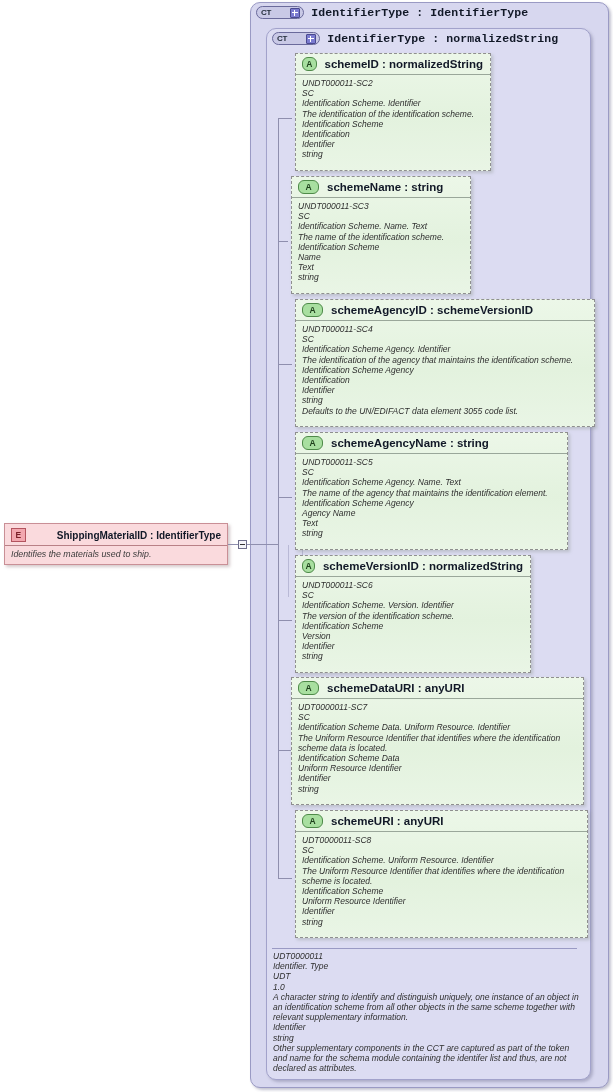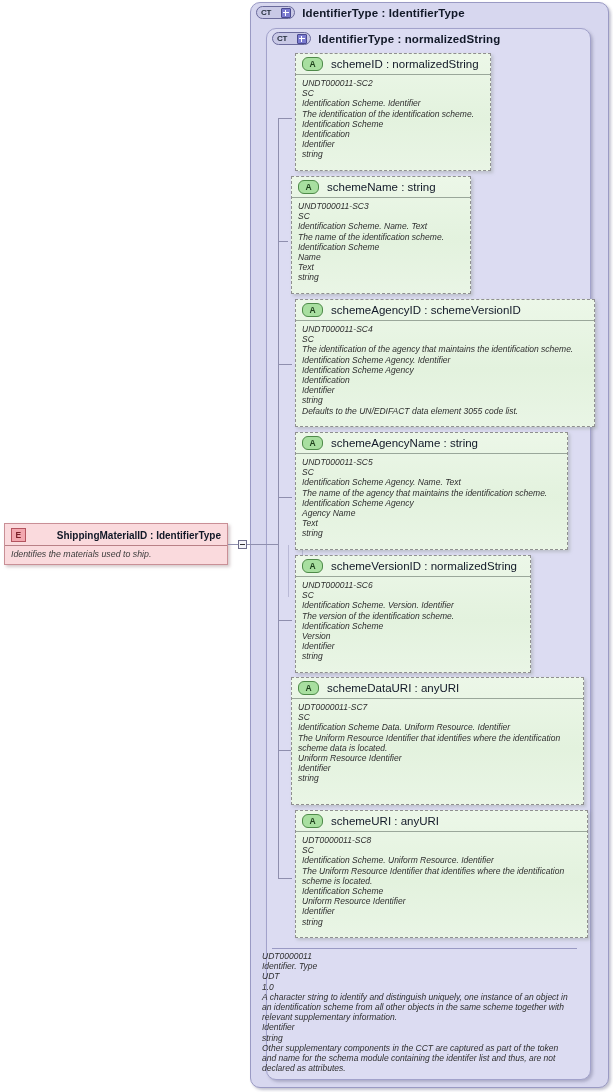--- a/index.html
+++ b/index.html
@@ -25,25 +25,26 @@
   }
   .ct-header{
     position:absolute;
     left:8px;top:5px;
     display:flex;align-items:center;gap:7px;
     white-space:nowrap;
   }
   .ct-title{
     font-size:11.5px;font-weight:bold;color:#111827;
     letter-spacing:.1px;
+    font-family:Liberation Mono, monospace;
   }
 
   
   .icon-ct{
-    display:inline-flex;align-items:center;gap:10px;
+    display:inline-flex;align-items:center;gap:19px;
     background:#c9c9e6;
     border:1px solid #6a6a9b;
     border-radius:8px;
     padding:0 3px 0 4px;
     height:13px;box-sizing:border-box;
   }
   .icon-ct .ct-t{font-size:8px;font-weight:bold;color:#1f2937;line-height:11px;letter-spacing:-.2px;}
   .icon-ct .plus{
     width:8px;height:8px;background:#7b7bd0;border:1px solid #4a4a8f;
     border-radius:1px;position:relative;
@@ -87,21 +88,21 @@
     border:1px dashed #8f8f8f;
     box-sizing:border-box;
     box-shadow:2px 2px 3px rgba(130,140,130,.35);
     background-image:linear-gradient(to bottom,#ecf7e8 0%,#e3f2de 55%,#e9f5e5 100%);
   }
   .attr-head{
     display:flex;align-items:center;gap:8px;
     padding:3px 7px 3px 6px;
     border-bottom:1px solid #9aa79a;
   }
-  .attr-title{font-size:11.5px;font-weight:normal;color:#111827;white-space:nowrap;text-align:right;}
+  .attr-title{font-size:11.5px;font-weight:bold;color:#111827;white-space:nowrap;text-align:right;}
   .icon-a{
     width:21px;height:14px;box-sizing:border-box;
     background:#a8dfa0;border:1px solid #4e8a49;
     border-radius:6px;
     display:flex;align-items:center;justify-content:center;
     font-size:8.5px;font-weight:bold;color:#1d3f1b;line-height:1;
   }
   .attr-body{
     padding:3px 7px 4px 6px;
     font-size:8.5px;font-style:italic;color:#2f2f2f;
@@ -214,40 +215,40 @@
 </div>
 
 <div class="attr-box" style="left:295px;top:299px;width:300px;height:128px;">
   <div class="attr-head">
     <span class="icon-a">A</span>
     <span class="attr-title">schemeAgencyID : schemeVersionID</span>
   </div>
   <div class="attr-body">
     <div class="ln">UNDT000011-SC4</div>
     <div class="ln">SC</div>
+    <div class="ln">Identification Scheme Agency. Identifier</div>
     <div class="ln">The identification of the agency that maintains the identification scheme.</div>
-    <div class="ln">Identification Scheme Agency. Identifier</div>
     <div class="ln">Identification Scheme Agency</div>
     <div class="ln">Identification</div>
     <div class="ln">Identifier</div>
     <div class="ln">string</div>
     <div class="ln">Defaults to the UN/EDIFACT data element 3055 code list.</div>
   </div>
 </div>
 
 <div class="attr-box" style="left:295px;top:432px;width:273px;height:118px;">
   <div class="attr-head">
     <span class="icon-a">A</span>
     <span class="attr-title">schemeAgencyName : string</span>
   </div>
   <div class="attr-body">
     <div class="ln">UNDT000011-SC5</div>
     <div class="ln">SC</div>
     <div class="ln">Identification Scheme Agency. Name. Text</div>
-    <div class="ln">The name of the agency that maintains the identification scheme.</div>
+    <div class="ln">The name of the agency that maintains the identification element.</div>
     <div class="ln">Identification Scheme Agency</div>
     <div class="ln">Agency Name</div>
     <div class="ln">Text</div>
     <div class="ln">string</div>
   </div>
 </div>
 
 <div class="attr-box" style="left:295px;top:555px;width:236px;height:118px;">
   <div class="attr-head">
     <span class="icon-a">A</span>
@@ -268,20 +269,21 @@
 <div class="attr-box" style="left:291px;top:677px;width:293px;height:128px;">
   <div class="attr-head">
     <span class="icon-a">A</span>
     <span class="attr-title">schemeDataURI : anyURI</span>
   </div>
   <div class="attr-body">
     <div class="ln">UDT0000011-SC7</div>
     <div class="ln">SC</div>
     <div class="ln">Identification Scheme Data. Uniform Resource. Identifier</div>
     <div class="ln">The Uniform Resource Identifier that identifies where the identification scheme data is located.</div>
+    <div class="ln">Identification Scheme Data</div>
     <div class="ln">Uniform Resource Identifier</div>
     <div class="ln">Identifier</div>
     <div class="ln">string</div>
   </div>
 </div>
 
 <div class="attr-box" style="left:295px;top:810px;width:293px;height:128px;">
   <div class="attr-head">
     <span class="icon-a">A</span>
     <span class="attr-title">schemeURI : anyURI</span>
@@ -293,21 +295,21 @@
     <div class="ln">The Uniform Resource Identifier that identifies where the identification scheme is located.</div>
     <div class="ln">Identification Scheme</div>
     <div class="ln">Uniform Resource Identifier</div>
     <div class="ln">Identifier</div>
     <div class="ln">string</div>
   </div>
 </div>
 
 <div class="hline" style="left:272px;top:948px;width:305px;background:#9a9ac4;"></div>
 
-<div class="footer-ann" style="left:262px;top:951px;width:307px;">
+<div class="footer-ann" style="left:273px;top:951px;width:307px;">
   <div class="ln">UDT0000011</div>
   <div class="ln">Identifier. Type</div>
   <div class="ln">UDT</div>
   <div class="ln">1.0</div>
   <div class="ln">A character string to identify and distinguish uniquely, one instance of an object in an identification scheme from all other objects in the same scheme together with relevant supplementary information.</div>
   <div class="ln">Identifier</div>
   <div class="ln">string</div>
   <div class="ln">Other supplementary components in the CCT are captured as part of the token and name for the schema module containing the identifer list and thus, are not declared as attributes.</div>
 </div>
 

